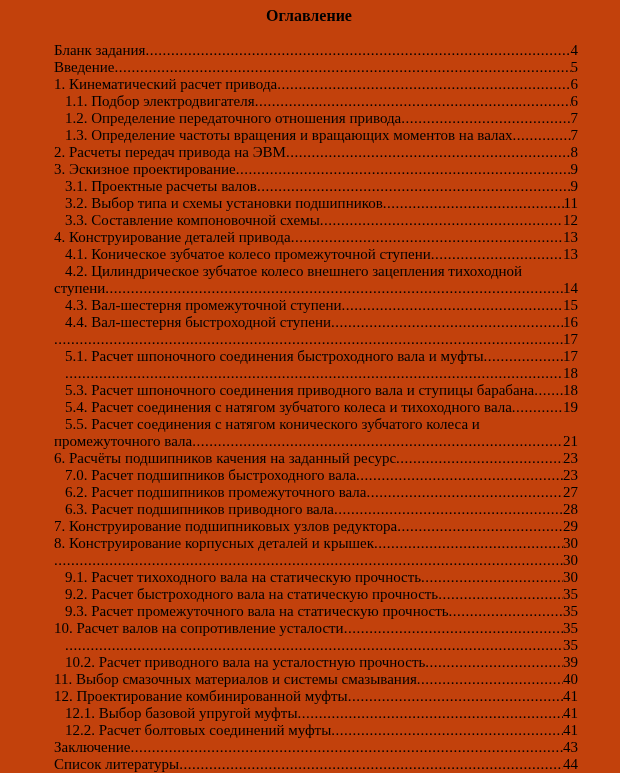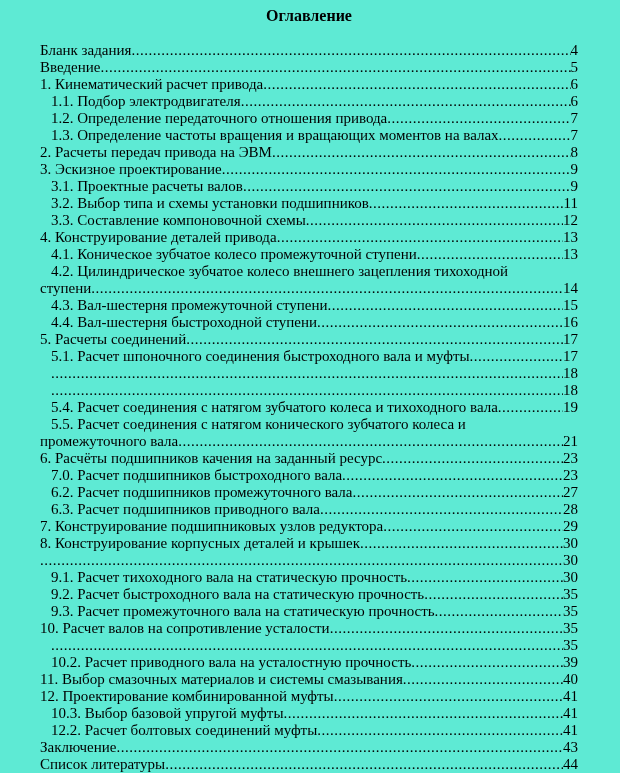--- a/index.html
+++ b/index.html
@@ -4,21 +4,21 @@
 <style>
   html, body {
     margin: 0;
     padding: 0;
     background: #ffffff;
   }
   .page {
     box-sizing: border-box;
     width: 620px;
     height: 773px;
-    background: #5eead4;
+    background: #c2410c;
     color: #000000;
     font-family: "Liberation Serif", serif;
     padding: 6px 42px 0 40px;
     overflow: hidden;
   }
   .doc-title {
     margin: 0;
     text-align: center;
     font-size: 16px;
     line-height: 19px;
@@ -26,20 +26,21 @@
   }
   .toc {
     margin-top: 17px;
   }
   .toc-row {
     display: flex;
     align-items: baseline;
     font-size: 15px;
     line-height: 17px;
     white-space: nowrap;
+    margin-left: 14px;
   }
   .toc-row.indent {
     padding-left: 11px;
   }
   .toc-text {
     flex: 0 0 auto;
   }
   .toc-leader {
     flex: 1 1 auto;
     min-width: 0;
@@ -134,34 +135,34 @@
     <span class="toc-text">4.3. Вал-шестерня промежуточной ступени</span>
     <span class="toc-leader" aria-hidden="true">............................................................................................................................................................................................................................</span>
     <span class="toc-page">15</span>
   </div>
       <div class="toc-row indent">
     <span class="toc-text">4.4. Вал-шестерня быстроходной ступени</span>
     <span class="toc-leader" aria-hidden="true">............................................................................................................................................................................................................................</span>
     <span class="toc-page">16</span>
   </div>
       <div class="toc-row">
-    <span class="toc-text">5. Расчеты соединений</span>
     <span class="toc-leader" aria-hidden="true">............................................................................................................................................................................................................................</span>
     <span class="toc-page">17</span>
   </div>
       <div class="toc-row indent">
     <span class="toc-text">5.1. Расчет шпоночного соединения быстроходного вала и муфты</span>
     <span class="toc-leader" aria-hidden="true">............................................................................................................................................................................................................................</span>
     <span class="toc-page">17</span>
   </div>
       <div class="toc-row indent">
     <span class="toc-leader" aria-hidden="true">............................................................................................................................................................................................................................</span>
     <span class="toc-page">18</span>
   </div>
       <div class="toc-row indent">
+    <span class="toc-text">5.3. Расчет шпоночного соединения приводного вала и ступицы барабана</span>
     <span class="toc-leader" aria-hidden="true">............................................................................................................................................................................................................................</span>
     <span class="toc-page">18</span>
   </div>
       <div class="toc-row indent">
     <span class="toc-text">5.4. Расчет соединения с натягом зубчатого колеса и тихоходного вала</span>
     <span class="toc-leader" aria-hidden="true">............................................................................................................................................................................................................................</span>
     <span class="toc-page">19</span>
   </div>
       <div class="toc-row indent">
     <span class="toc-text">5.5. Расчет соединения с натягом конического зубчатого колеса и</span>
@@ -239,21 +240,21 @@
     <span class="toc-text">11. Выбор смазочных материалов и системы смазывания</span>
     <span class="toc-leader" aria-hidden="true">............................................................................................................................................................................................................................</span>
     <span class="toc-page">40</span>
   </div>
       <div class="toc-row">
     <span class="toc-text">12. Проектирование комбинированной муфты</span>
     <span class="toc-leader" aria-hidden="true">............................................................................................................................................................................................................................</span>
     <span class="toc-page">41</span>
   </div>
       <div class="toc-row indent">
-    <span class="toc-text">10.3. Выбор базовой упругой муфты</span>
+    <span class="toc-text">12.1. Выбор базовой упругой муфты</span>
     <span class="toc-leader" aria-hidden="true">............................................................................................................................................................................................................................</span>
     <span class="toc-page">41</span>
   </div>
       <div class="toc-row indent">
     <span class="toc-text">12.2. Расчет болтовых соединений муфты</span>
     <span class="toc-leader" aria-hidden="true">............................................................................................................................................................................................................................</span>
     <span class="toc-page">41</span>
   </div>
       <div class="toc-row">
     <span class="toc-text">Заключение</span>

